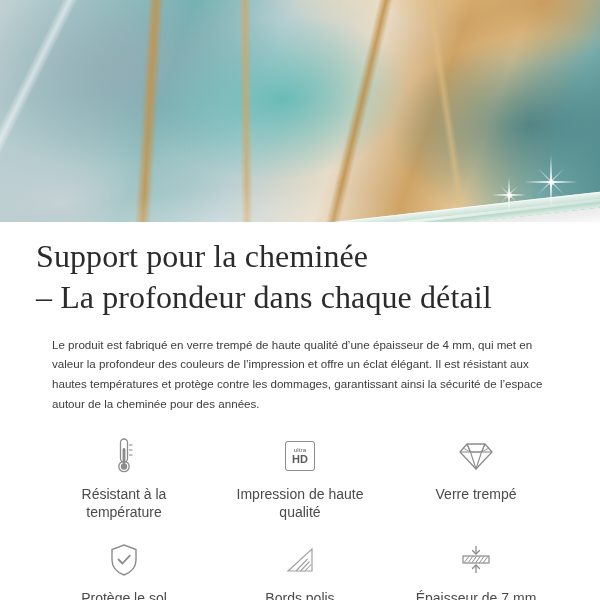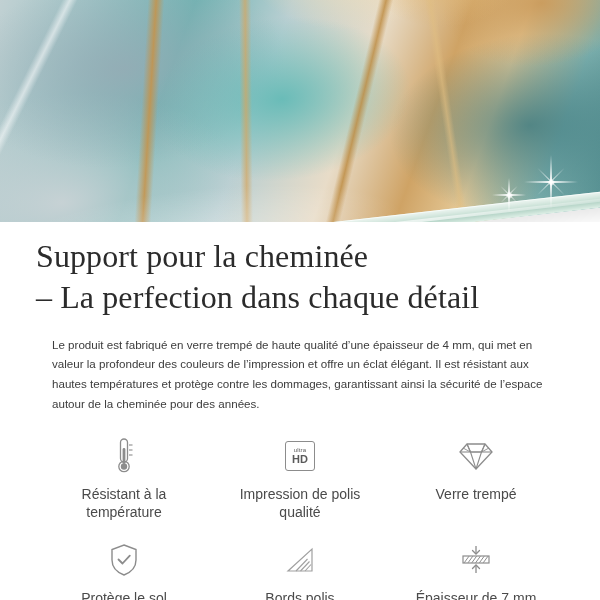--- a/index.html
+++ b/index.html
@@ -215,21 +215,21 @@
         <span class="v"></span>
         <span class="d1"></span>
         <span class="d2"></span>
         <span class="core"></span>
     </div>
   </div>
 
   <div class="content">
     <h1 class="headline">
       <span class="l1">Support pour la cheminée</span>
-      <span class="l2">– La perfection dans chaque détail</span>
+      <span class="l2">– La profondeur dans chaque détail</span>
     </h1>
 
     <p class="body-copy">Le produit est fabriqué en verre trempé de haute qualité d’une épaisseur de 4 mm, qui met en valeur la profondeur des couleurs de l’impression et offre un éclat élégant. Il est résistant aux hautes températures et protège contre les dommages, garantissant ainsi la sécurité de l’espace autour de la cheminée pour des années.</p>
 
     <div class="features">
 
       <div class="feature">
         <div class="feature-icon">
           <svg width="22" height="40" viewBox="0 0 22 40">
             <rect x="7.5" y="3" width="7" height="23" rx="3.5" fill="none" stroke="#8c8c8c" stroke-width="1.3"></rect>
@@ -244,21 +244,21 @@
         <div class="feature-label">Résistant à la température</div>
       </div>
 
       <div class="feature">
         <div class="feature-icon">
           <div class="hd-badge">
             <span class="ultra">ultra</span>
             <span class="hd">HD</span>
           </div>
         </div>
-        <div class="feature-label">Impression de polis qualité</div>
+        <div class="feature-label">Impression de haute qualité</div>
       </div>
 
       <div class="feature">
         <div class="feature-icon">
           <svg width="36" height="30" viewBox="0 0 36 30">
             <path d="M2 11 L9 3 H27 L34 11 L18 28 Z" fill="none" stroke="#8c8c8c" stroke-width="1.3"></path>
             <path d="M2 11 H34" stroke="#8c8c8c" stroke-width="1.1"></path>
             <path d="M9 3 L12.5 11 L18 28" fill="none" stroke="#8c8c8c" stroke-width="1.1"></path>
             <path d="M27 3 L23.5 11 L18 28" fill="none" stroke="#8c8c8c" stroke-width="1.1"></path>
             <path d="M12.5 11 H23.5" stroke="#8c8c8c" stroke-width="1.1"></path>

